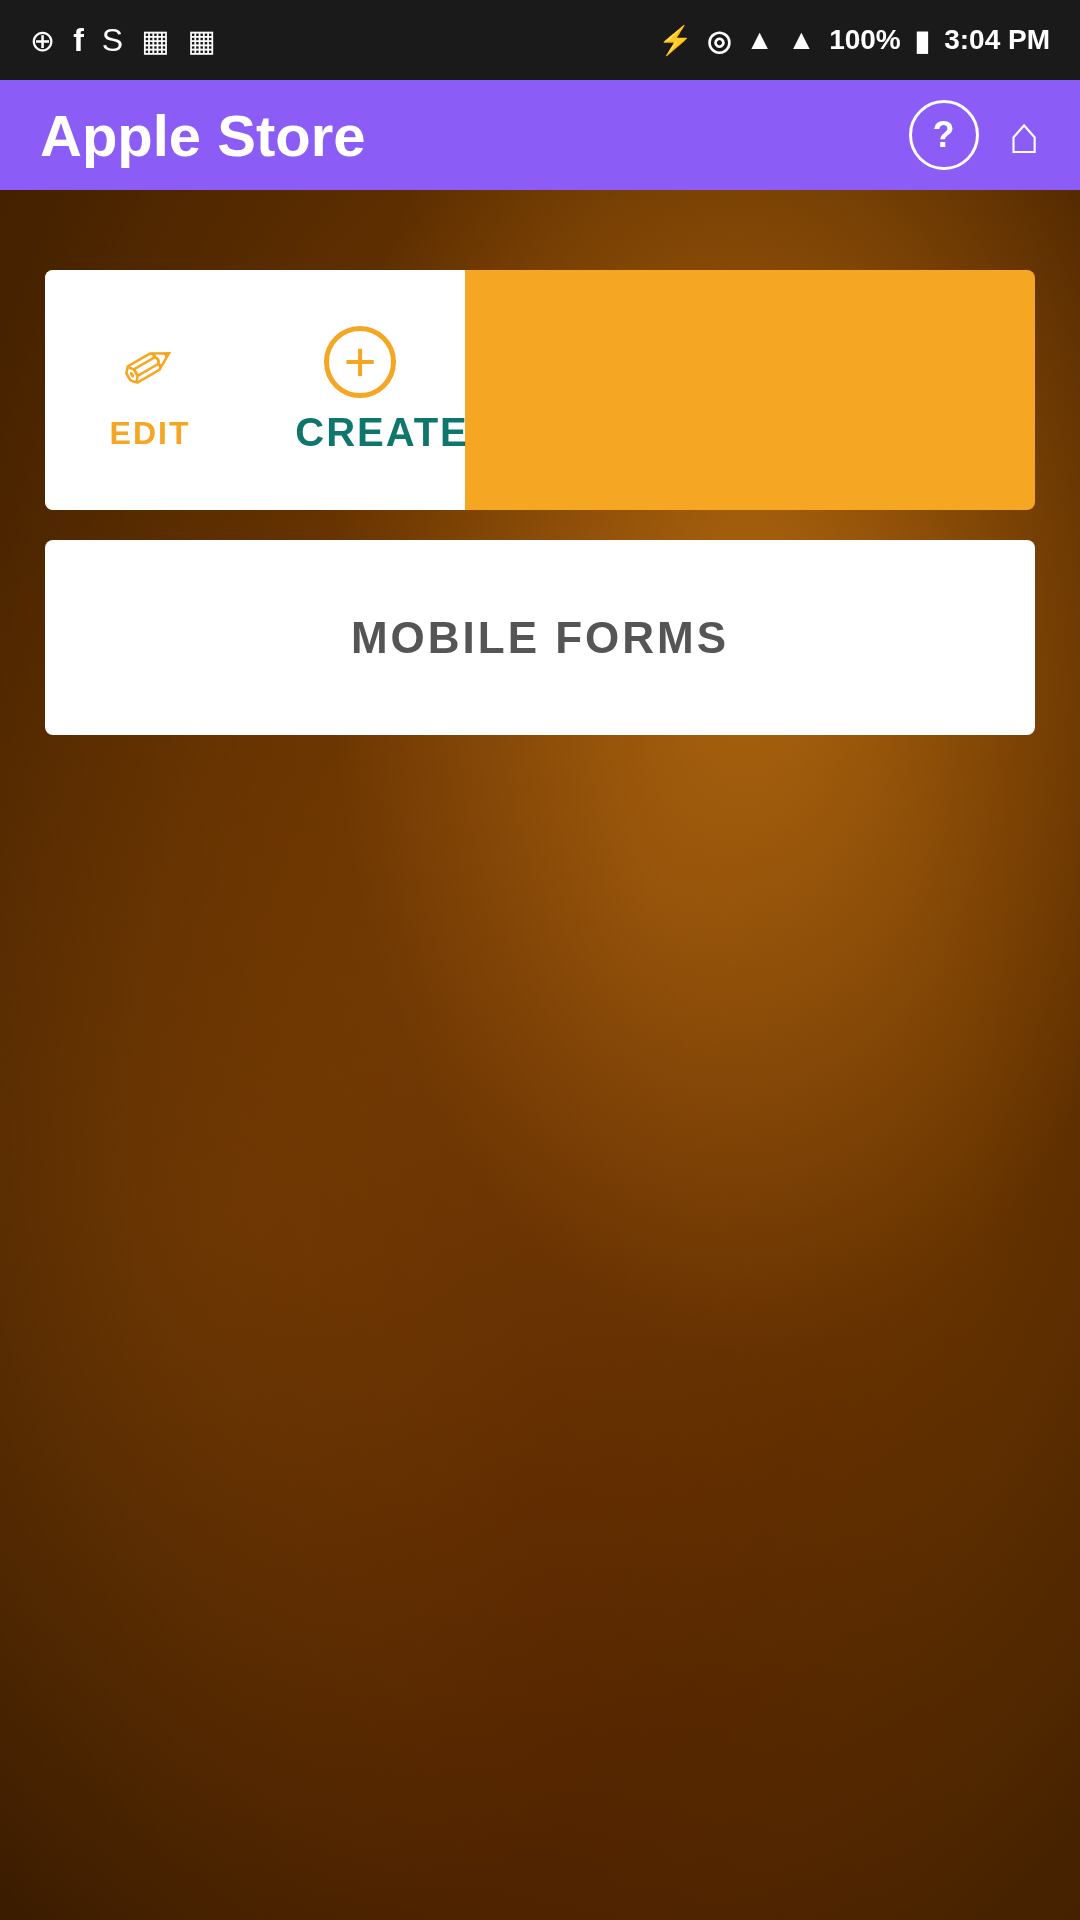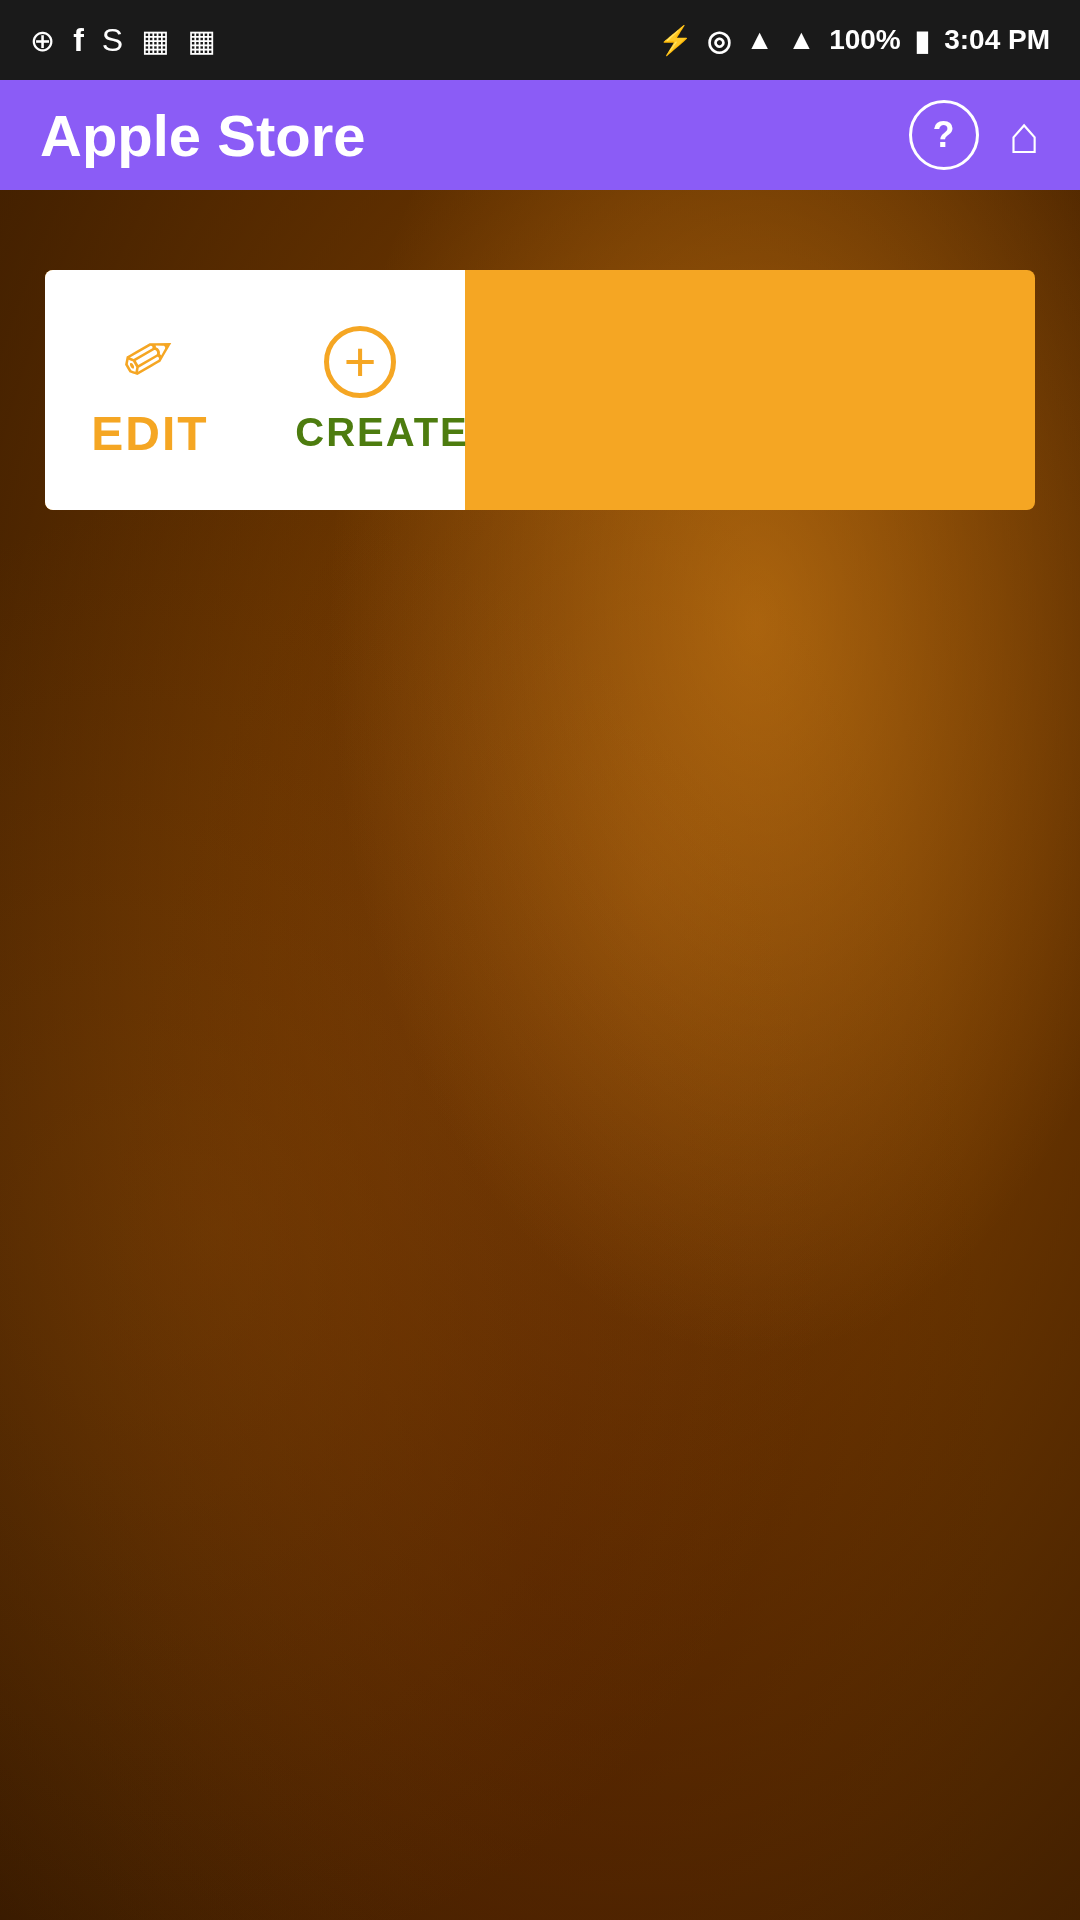--- a/index.html
+++ b/index.html
@@ -135,21 +135,21 @@
       display: flex;
       flex-direction: column;
       align-items: center;
       justify-content: center;
       gap: 12px;
       cursor: pointer;
       flex-shrink: 0;
     }
 
     .edit-label {
-      font-size: 48px;
+      font-size: 32px;
       font-weight: bold;
       color: #f5a623;
       letter-spacing: 2px;
     }
 
     .inspections-title {
       flex: 1;
       display: flex;
       align-items: center;
       justify-content: center;
@@ -180,21 +180,21 @@
       align-items: center;
       justify-content: center;
       color: #f5a623;
       font-size: 56px;
       font-weight: 300;
     }
 
     .create-label {
       font-size: 40px;
       font-weight: bold;
-      color: #4d7c0f;
+      color: #0f766e;
       letter-spacing: 2px;
       margin-left: 44px;
     }
 
     
     .menu-item {
       width: 100%;
       background: white;
       border-radius: 8px;
       height: 195px;
@@ -262,18 +262,21 @@
       <div class="edit-btn">
         <span class="pencil-icon">✏</span>
         <span class="edit-label">EDIT</span>
       </div>
       <div class="create-btn">
         <div class="create-icon">+</div>
         <span class="create-label">CREATE</span>
       </div>
     </div>
 
+    <div class="menu-item">
+      <span class="menu-item-label">MOBILE FORMS</span>
+    </div>
 
 
 
 
   </div>
 </div>
 
 </body></html>

